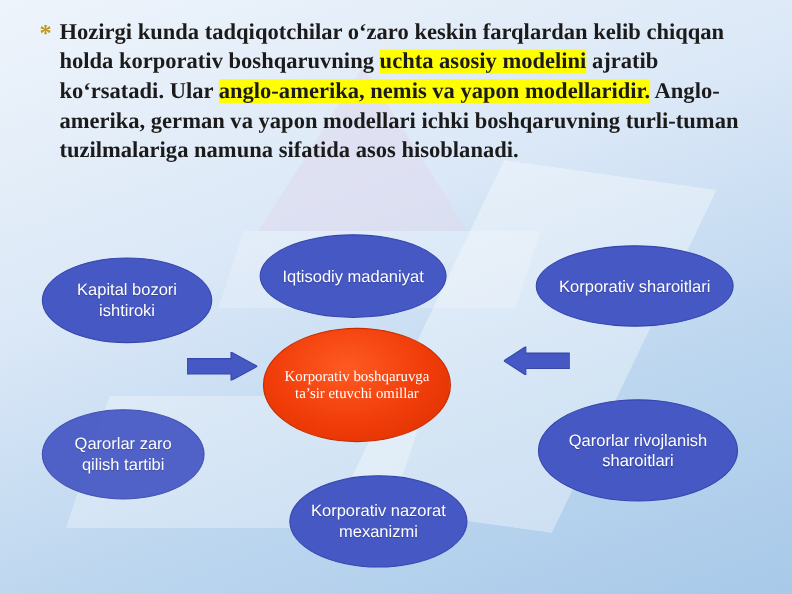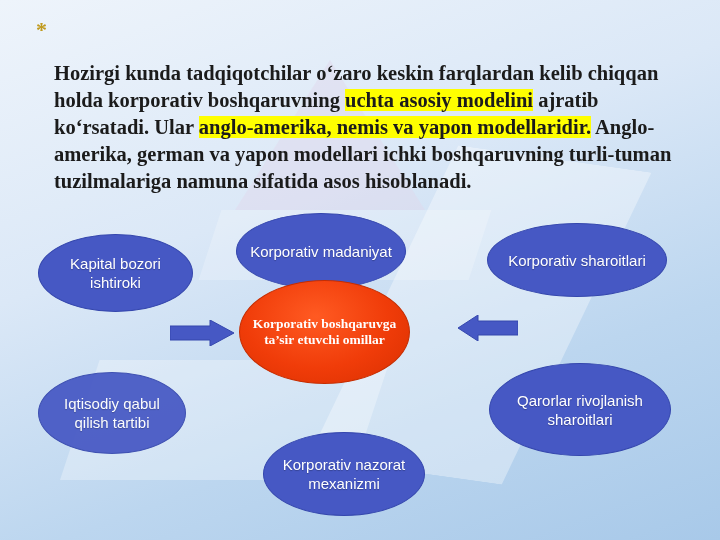--- a/index.html
+++ b/index.html
@@ -63,21 +63,20 @@
   .text-block {
     position: absolute;
     left: 36px;
     top: 16px;
     width: 660px;
     font-family: "Liberation Serif", serif;
     font-weight: bold;
     font-size: 20.5px;
     line-height: 27px;
     color: #1b1b1b;
-    margin-top: 44px;
   }
   .bullet-star {
     position: absolute;
     left: 36px;
     top: 17px;
     color: #c09a1e;
     font-family: "Liberation Serif", serif;
     font-size: 22px;
     font-weight: bold;
   }
@@ -119,21 +118,21 @@
     opacity: 0.93;
   }
 
   
   #node-madaniyat   { left: 236px; top: 213px; width: 170px; height: 76px; }
   #node-qonunchilik { left: 487px; top: 223px; width: 180px; height: 74px; }
   #node-kapital     { left: 38px;  top: 234px; width: 155px; height: 78px; }
   #node-qarorlar    { left: 38px;  top: 372px; width: 148px; height: 82px; }
   #node-nazorat     { left: 263px; top: 432px; width: 162px; height: 84px; }
   #node-iqtisodiy   { left: 489px; top: 363px; width: 182px; height: 93px; }
-  #node-center      { left: 239px; top: 280px; width: 171px; height: 104px; font-weight: bold; }
+  #node-center      { left: 239px; top: 298px; width: 171px; height: 104px; }
 
   
   .arrow {
     position: absolute;
     height: 26px;
   }
   .arrow svg { display: block; }
   #arrow-left  { left: 170px; top: 320px; width: 64px; }
   #arrow-right { left: 458px; top: 315px; width: 60px; }
 </style>
@@ -147,33 +146,33 @@
   <div class="wm wm-strip"></div>
   <div class="wm wm-tri"></div>
 
   <div class="bullet-star">*</div>
 
   <div class="text-block">
     <div class="para" id="paragraph-target"><span>Hozirgi kunda tadqiqotchilar o‘zaro keskin farqlardan kelib chiqqan holda korporativ boshqaruvning </span><span class="hl">uchta asosiy modelini</span><span> ajratib ko‘rsatadi. Ular </span><span class="hl">anglo-amerika, nemis va yapon modellaridir.</span><span> Anglo-amerika, german va yapon modellari ichki boshqaruvning turli-tuman tuzilmalariga namuna sifatida asos hisoblanadi.</span></div>
   </div>
 
   <div class="node blue" id="node-madaniyat">
-    <span>Korporativ madaniyat</span>
+    <span>Iqtisodiy madaniyat</span>
   </div>
 
   <div class="node blue" id="node-qonunchilik">
     <span>Korporativ sharoitlari</span>
   </div>
 
   <div class="node blue" id="node-kapital">
     <span>Kapital bozori ishtiroki</span>
   </div>
 
   <div class="node blue translucent" id="node-qarorlar">
-    <span>Iqtisodiy qabul qilish tartibi</span>
+    <span>Qarorlar zaro qilish tartibi</span>
   </div>
 
   <div class="node blue" id="node-nazorat">
     <span>Korporativ nazorat mexanizmi</span>
   </div>
 
   <div class="node blue" id="node-iqtisodiy">
     <span>Qarorlar rivojlanish sharoitlari</span>
   </div>
 

